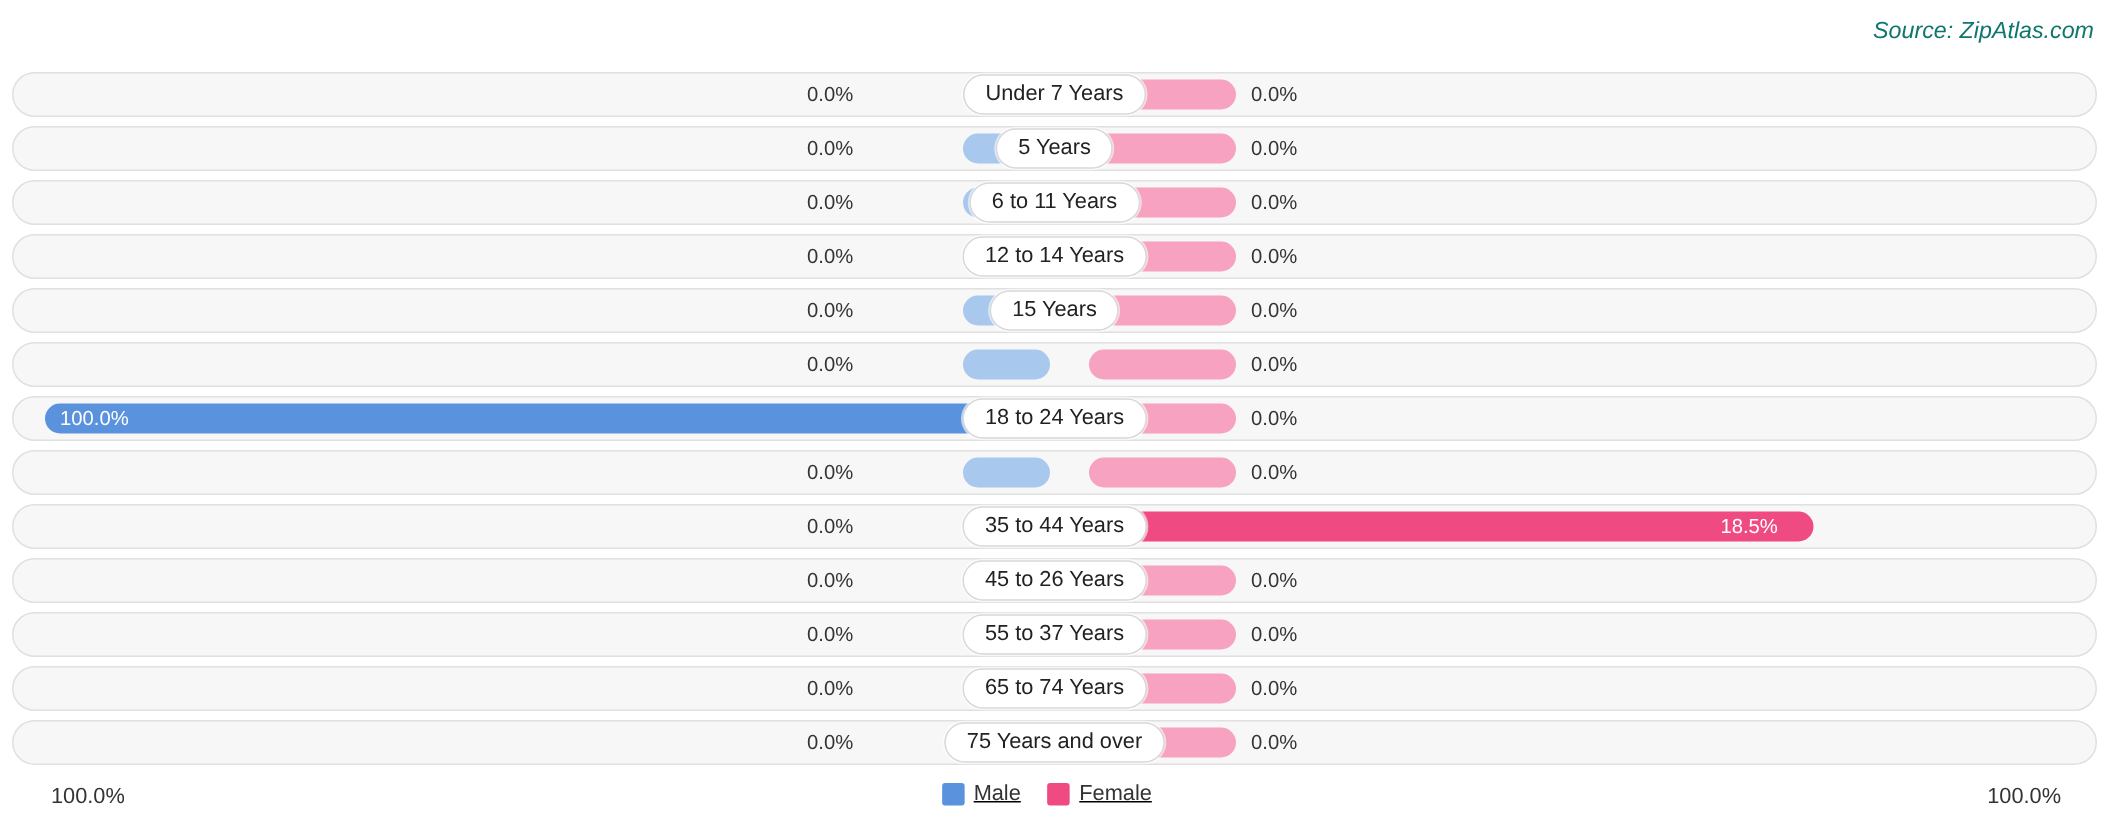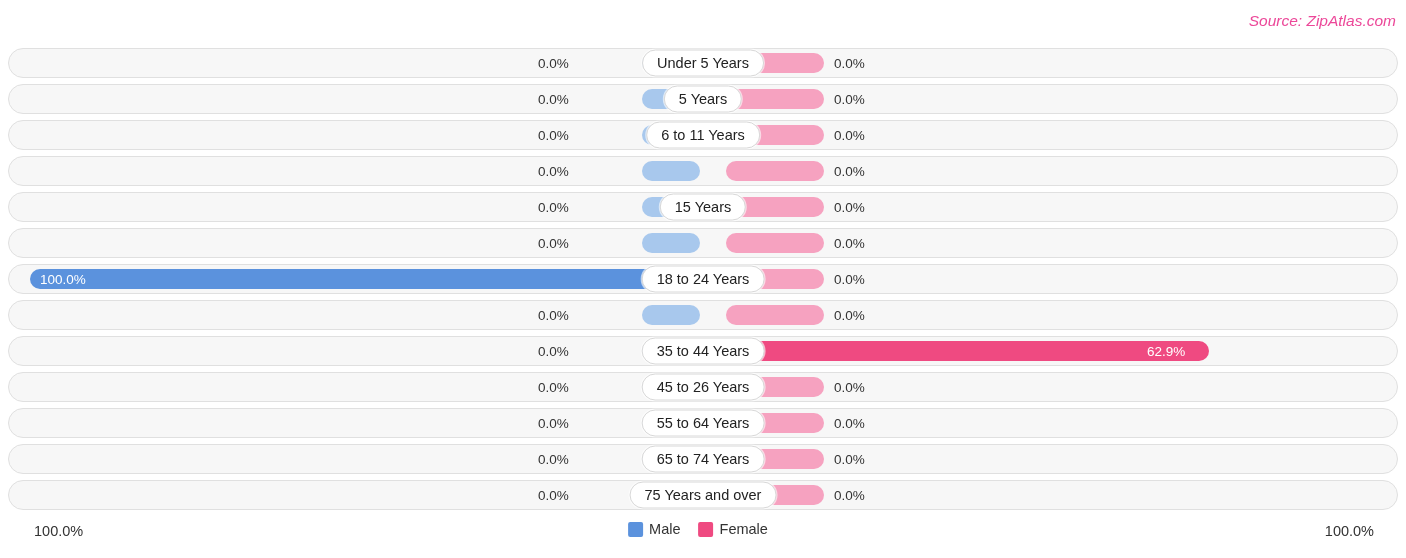--- a/index.html
+++ b/index.html
@@ -26,21 +26,21 @@
     color: #333333;
     letter-spacing: 0.1px;
     white-space: nowrap;
   }
   .source {
     position: absolute;
     right: 10px;
     top: 12px;
     font-size: 15.5px;
     font-style: italic;
-    color: #ec4899;
+    color: #0f766e;
     white-space: nowrap;
   }
   .chart {
     position: absolute;
     left: 8px;
     top: 48px;
     width: 1390px;
     height: 470px;
     text-align: right;
   }
@@ -135,20 +135,21 @@
     display: flex;
     align-items: center;
     gap: 8px;
     white-space: nowrap;
   }
   .legend-item {
     display: flex;
     align-items: center;
     gap: 6px;
     margin-right: 10px;
+    text-decoration: underline;
   }
   .swatch {
     width: 15px;
     height: 15px;
     border-radius: 2px;
     display: inline-block;
   }
   .swatch.male { background: #5b92dd; }
   .swatch.female { background: #ef4a81; }
   .legend-label {
@@ -162,21 +163,21 @@
 <div class="page">
   <div class="source">Source: ZipAtlas.com</div>
 
   <div class="chart" id="chart-rows">
       <div class="row">
         <div class="row-inner">
           <div class="bar male" style="left: 633px; width: 58px;"></div>
           <div class="bar-value" style="left: 529px;">0.0%</div>
           <div class="bar female" style="left: 717px; width: 98px;"></div>
           <div class="bar-value" style="left: 825px;">0.0%</div>
-          <div class="center-label">Under 5 Years</div>
+          <div class="center-label">Under 7 Years</div>
         </div>
       </div>
       <div class="row">
         <div class="row-inner">
           <div class="bar male" style="left: 633px; width: 58px;"></div>
           <div class="bar-value" style="left: 529px;">0.0%</div>
           <div class="bar female" style="left: 717px; width: 98px;"></div>
           <div class="bar-value" style="left: 825px;">0.0%</div>
           <div class="center-label">5 Years</div>
         </div>
@@ -189,20 +190,21 @@
           <div class="bar-value" style="left: 825px;">0.0%</div>
           <div class="center-label">6 to 11 Years</div>
         </div>
       </div>
       <div class="row">
         <div class="row-inner">
           <div class="bar male" style="left: 633px; width: 58px;"></div>
           <div class="bar-value" style="left: 529px;">0.0%</div>
           <div class="bar female" style="left: 717px; width: 98px;"></div>
           <div class="bar-value" style="left: 825px;">0.0%</div>
+          <div class="center-label">12 to 14 Years</div>
         </div>
       </div>
       <div class="row">
         <div class="row-inner">
           <div class="bar male" style="left: 633px; width: 58px;"></div>
           <div class="bar-value" style="left: 529px;">0.0%</div>
           <div class="bar female" style="left: 717px; width: 98px;"></div>
           <div class="bar-value" style="left: 825px;">0.0%</div>
           <div class="center-label">15 Years</div>
         </div>
@@ -230,40 +232,40 @@
           <div class="bar-value" style="left: 529px;">0.0%</div>
           <div class="bar female" style="left: 717px; width: 98px;"></div>
           <div class="bar-value" style="left: 825px;">0.0%</div>
         </div>
       </div>
       <div class="row">
         <div class="row-inner">
           <div class="bar male" style="left: 633px; width: 58px;"></div>
           <div class="bar-value" style="left: 529px;">0.0%</div>
           <div class="bar female full" style="left: 717px; width: 482.948px;"></div>
-          <div class="bar-value inside" style="left: 1137.95px;">62.9%</div>
+          <div class="bar-value inside" style="left: 1137.95px;">18.5%</div>
           <div class="center-label">35 to 44 Years</div>
         </div>
       </div>
       <div class="row">
         <div class="row-inner">
           <div class="bar male" style="left: 633px; width: 58px;"></div>
           <div class="bar-value" style="left: 529px;">0.0%</div>
           <div class="bar female" style="left: 717px; width: 98px;"></div>
           <div class="bar-value" style="left: 825px;">0.0%</div>
           <div class="center-label">45 to 26 Years</div>
         </div>
       </div>
       <div class="row">
         <div class="row-inner">
           <div class="bar male" style="left: 633px; width: 58px;"></div>
           <div class="bar-value" style="left: 529px;">0.0%</div>
           <div class="bar female" style="left: 717px; width: 98px;"></div>
           <div class="bar-value" style="left: 825px;">0.0%</div>
-          <div class="center-label">55 to 64 Years</div>
+          <div class="center-label">55 to 37 Years</div>
         </div>
       </div>
       <div class="row">
         <div class="row-inner">
           <div class="bar male" style="left: 633px; width: 58px;"></div>
           <div class="bar-value" style="left: 529px;">0.0%</div>
           <div class="bar female" style="left: 717px; width: 98px;"></div>
           <div class="bar-value" style="left: 825px;">0.0%</div>
           <div class="center-label">65 to 74 Years</div>
         </div>

